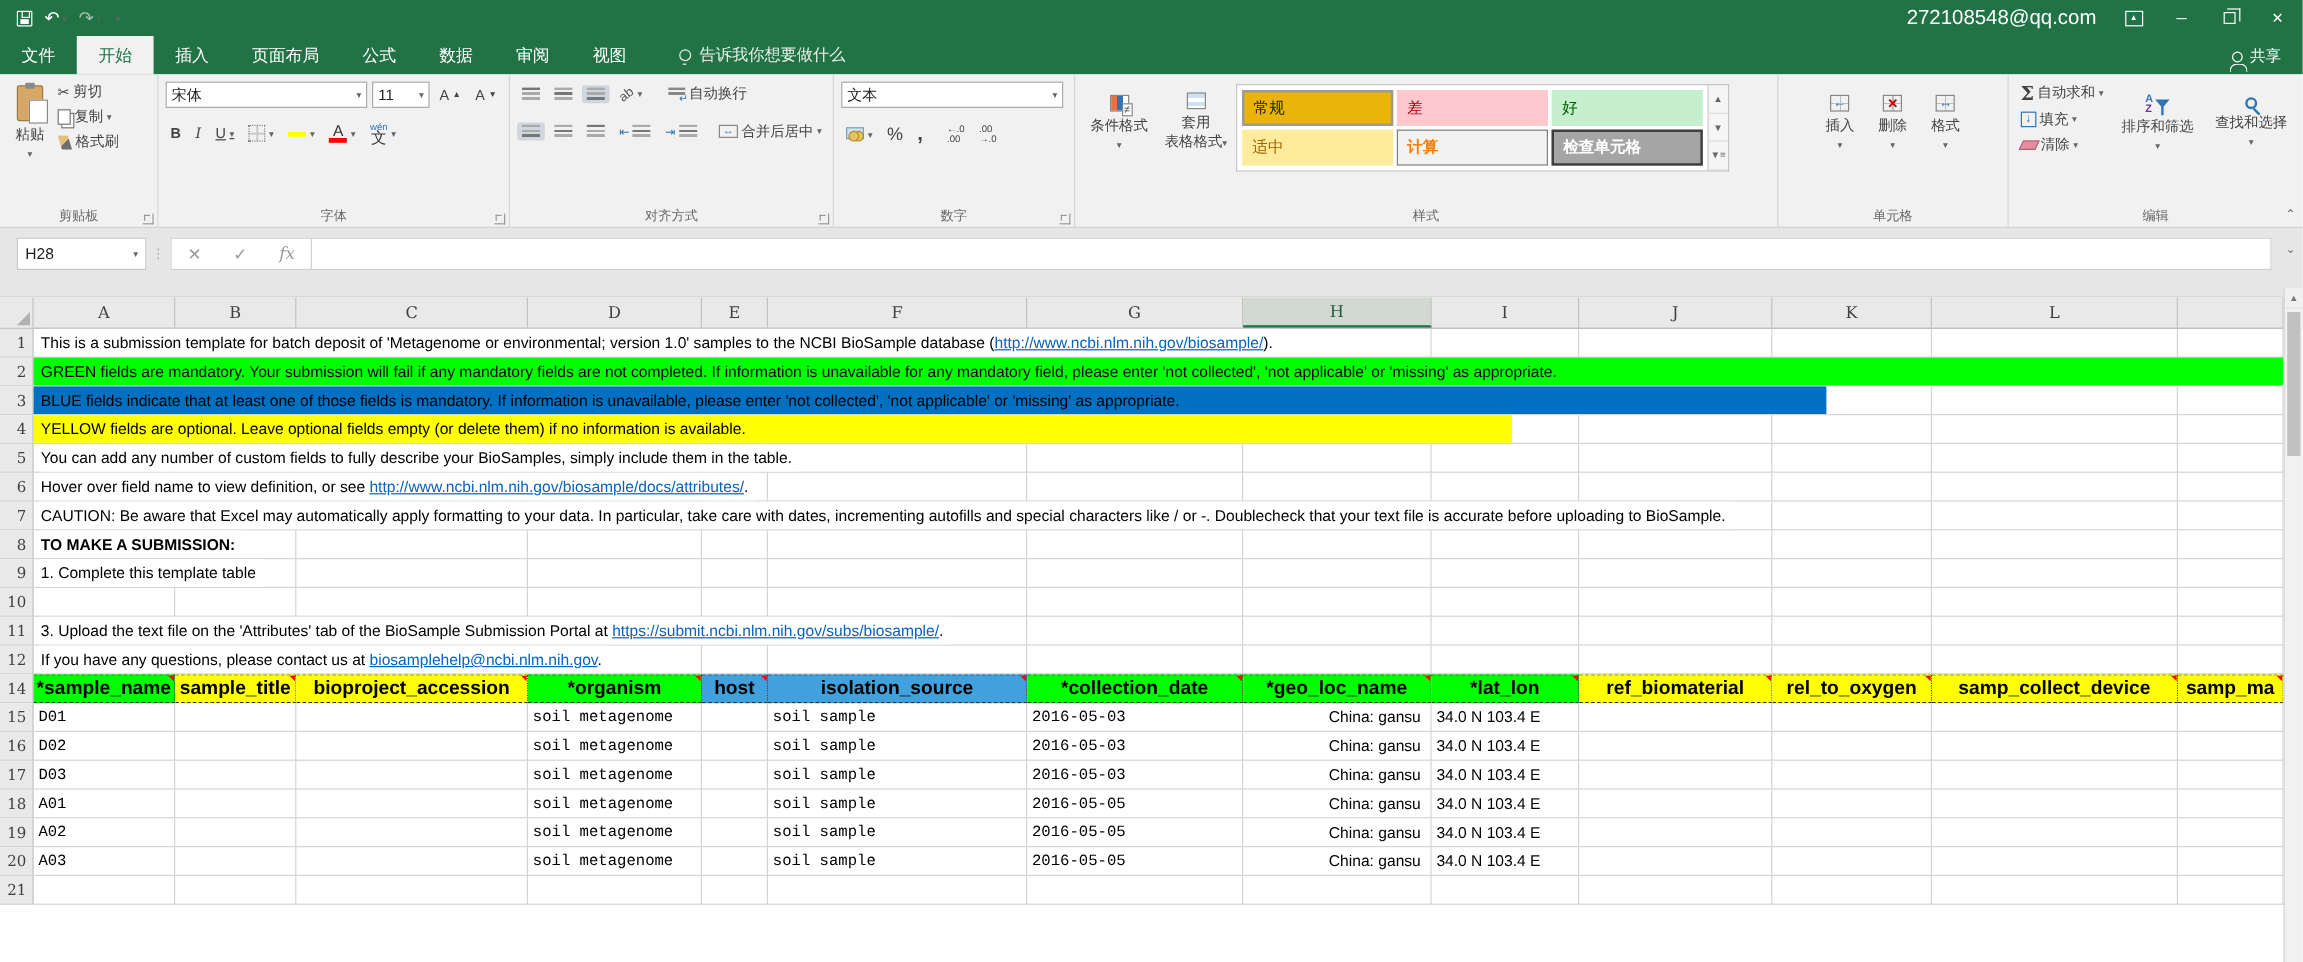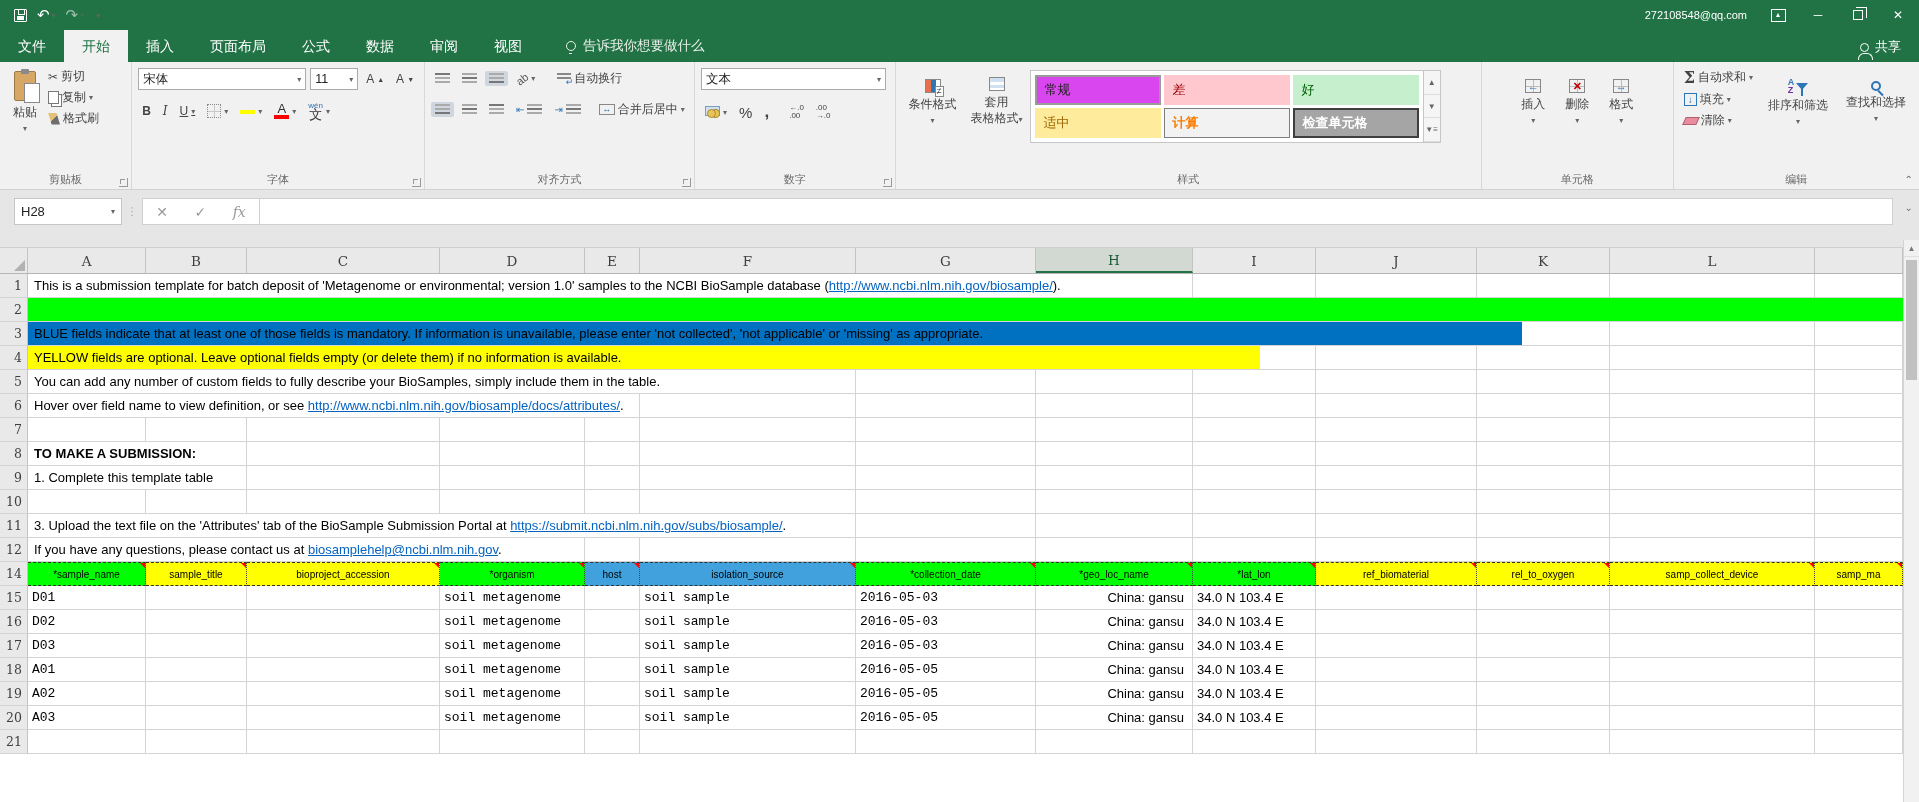--- a/index.html
+++ b/index.html
@@ -7,21 +7,21 @@
   #app{position:relative;width:1919px;height:802px;background:#fff}
 
   
   .titlebar{position:relative;height:30px;background:#217346;color:#fff;display:flex;align-items:center}
   .qat{display:flex;align-items:center;gap:10px;padding-left:14px}
   .qat .qbtn{display:flex;align-items:center;color:#fff;font-size:15px}
   .qat .dim{opacity:.55}
   .qat .dd{font-size:8px;margin-left:2px;opacity:.8}
   .title-center{position:absolute;left:0;right:0;text-align:center;font-size:13px;color:#fff;pointer-events:none}
   .tb-right{margin-left:auto;display:flex;align-items:center;gap:22px;padding-right:12px;z-index:2}
-  .account{font-size:11px}
+  .account{font-size:17px}
   .winbtn{width:18px;height:16px;display:flex;align-items:center;justify-content:center;font-size:12px;color:#fff}
   .ribopt{width:15px;height:13px;border:1px solid #fff;display:flex;align-items:flex-start;justify-content:center;font-size:8px;line-height:9px}
   .restore{width:10px;height:10px;border:1px solid #fff;position:relative}
   .restore:before{content:"";position:absolute;left:2px;top:-4px;width:10px;height:10px;border:1px solid #fff;border-bottom:none;border-left:none}
   .floppy{width:13px;height:13px;border:1.5px solid #fff;border-radius:1px;position:relative}
   .floppy:before{content:"";position:absolute;top:0;left:3px;width:5px;height:4px;background:#217346;border:1.5px solid #fff;border-top:none}
   .floppy:after{content:"";position:absolute;bottom:1px;left:2px;width:7px;height:4px;background:#fff}
 
   
   .tabbar{height:32px;background:#217346;display:flex;align-items:flex-end;position:relative}
@@ -81,21 +81,21 @@
   .i-coins:before{content:"";position:absolute;left:0;top:0;width:13px;height:8px;background:#cfe0f0;border:1px solid #7f9db9}
   .i-coins:after{content:"";position:absolute;left:2px;bottom:0;width:7px;height:7px;background:#e8c35a;border:1px solid #a98a30;border-radius:50%;box-shadow:4px 0 0 -1px #e8c35a,4px 0 0 0 #a98a30}
   .i-wrap{width:14px;height:11px;background:linear-gradient(#888 0 2px,#0000 2px 4px,#888 4px 6px,#0000 0);position:relative}
   .i-wrap:after{content:"↵";position:absolute;right:-2px;bottom:-3px;font-size:9px;color:#2e75b6}
   .i-merge{width:16px;height:11px;border:1px solid #888;text-align:center;font-size:9px;line-height:9px;color:#2e75b6}
   .i-ab{font-size:11px;color:#555;transform:rotate(-38deg);display:inline-block}
   .decnum{display:flex;flex-direction:column;font-size:8px;line-height:8px;color:#444}
   
   .gallery{display:grid;grid-template-columns:repeat(3,126px);grid-auto-rows:30px;gap:3px;background:#fff;border:1px solid #c6c6c6;padding:4px;margin-top:4px}
   .gcell{display:flex;align-items:center;padding:0 8px;font-size:13px;border:1px solid #0000}
-  .g-normal{background:#d946ef;border:2px solid #9a9a9a;color:#222}
+  .g-normal{background:#eab308;border:2px solid #9a9a9a;color:#222}
   .g-bad{background:#ffc7ce;color:#9c0006}
   .g-good{background:#c6efce;color:#006100}
   .g-neutral{background:#ffeb9c;color:#9c6500}
   .g-calc{background:#f2f2f2;color:#fa7d00;border:1px solid #7f7f7f;font-weight:bold}
   .g-check{background:#a5a5a5;color:#fff;border:2px solid #3f3f3f;font-weight:bold}
   .gal-scroll{display:flex;flex-direction:column;border:1px solid #c6c6c6;border-left:none;margin-top:4px;background:#f5f5f5}
   .gal-scroll span{flex:1;width:16px;display:flex;align-items:center;justify-content:center;font-size:8px;color:#666;border-bottom:1px solid #ddd}
   .collapse-rib{position:absolute;right:6px;bottom:4px;font-size:10px;color:#666}
 
   
@@ -119,21 +119,21 @@
   .rownum{width:28px;background:#e9e9e9;border-right:1px solid #c3c3c3;border-bottom:1px solid #d4d4d4;text-align:right;padding-right:5px;font-size:12.5px;line-height:24px;color:#3f3f3f;font-family:"DejaVu Serif",serif}
   .rcontent{position:relative;display:flex;flex:1}
   .cell{border-right:1px solid #d4d4d4;border-bottom:1px solid #d4d4d4;height:24px;font-family:"Liberation Mono",monospace;font-size:13px;line-height:23px;padding:0 4px;white-space:nowrap;overflow:visible}
   .cell.sans{font-family:"Liberation Sans",sans-serif}
   .cell.right{text-align:right;padding-right:8px}
   .banner{position:absolute;left:0;top:0;height:23px;z-index:1}
   .itext{position:absolute;left:6px;top:0;height:23px;line-height:23px;font-size:13px;white-space:nowrap;z-index:2;color:#000}
   .itext.onwhite{background:#fff;padding-right:6px}
   .itext.bold{font-weight:bold}
   .itext a{color:#0563c1;text-decoration:underline}
-  .hcell{position:relative;height:24px;border-right:1px dotted #444;border-top:1px dashed #333;border-bottom:1px dashed #333;display:flex;align-items:center;justify-content:center;font-weight:normal;font-size:10px;white-space:nowrap;overflow:hidden}
+  .hcell{position:relative;height:24px;border-right:1px dotted #444;border-top:1px dashed #333;border-bottom:1px dashed #333;display:flex;align-items:center;justify-content:center;font-weight:bold;font-size:16px;white-space:nowrap;overflow:hidden}
   .hcell .tri{position:absolute;right:0;top:0;border-left:5px solid #0000;border-top:5px solid #f00}
   .hc-green{background:#00ff00}.hc-yellow{background:#ffff00}.hc-blue{background:#41a1dc}
 
   
   .vscroll{position:absolute;top:240px;bottom:0;right:0;width:16px;background:#f1f1f1;border-left:1px solid #d4d4d4;z-index:5}
   .vs-up{height:17px;display:flex;align-items:center;justify-content:center;font-size:8px;color:#777;border-bottom:1px solid #e0e0e0}
   .vs-thumb{position:absolute;top:20px;left:2px;width:11px;height:120px;background:#c1c1c1}
 </style>
 </head>
 <body>
@@ -502,20 +502,21 @@
             <div class="cell" style="width: 55px;"></div>
             <div class="cell" style="width: 216px;"></div>
             <div class="cell" style="width: 180px;"></div>
             <div class="cell" style="width: 157px;"></div>
             <div class="cell" style="width: 123px;"></div>
             <div class="cell" style="width: 161px;"></div>
             <div class="cell" style="width: 133px;"></div>
             <div class="cell" style="width: 205px;"></div>
             <div class="cell" style="width: 88px;"></div>
             <div class="banner" style="width: 1875px; background: rgb(0, 255, 0);"></div>
+            <div class="itext">GREEN fields are mandatory. Your submission will fail if any mandatory fields are not completed. If information is unavailable for any mandatory field, please enter 'not collected',  'not applicable' or 'missing' as appropriate.</div>
           </div>
         </div>
         <div class="row">
           <div class="rownum">3</div>
           <div class="rcontent">
             <div class="cell" style="width: 118px;"></div>
             <div class="cell" style="width: 101px;"></div>
             <div class="cell" style="width: 193px;"></div>
             <div class="cell" style="width: 145px;"></div>
             <div class="cell" style="width: 55px;"></div>
@@ -598,20 +599,21 @@
             <div class="cell" style="width: 145px;"></div>
             <div class="cell" style="width: 55px;"></div>
             <div class="cell" style="width: 216px;"></div>
             <div class="cell" style="width: 180px;"></div>
             <div class="cell" style="width: 157px;"></div>
             <div class="cell" style="width: 123px;"></div>
             <div class="cell" style="width: 161px;"></div>
             <div class="cell" style="width: 133px;"></div>
             <div class="cell" style="width: 205px;"></div>
             <div class="cell" style="width: 88px;"></div>
+            <div class="itext onwhite">CAUTION: Be aware that Excel may automatically apply formatting to your data. In particular, take care with dates, incrementing autofills and special characters like / or -. Doublecheck that your text file is accurate before uploading to BioSample.</div>
           </div>
         </div>
         <div class="row">
           <div class="rownum">8</div>
           <div class="rcontent">
             <div class="cell" style="width: 118px;"></div>
             <div class="cell" style="width: 101px;"></div>
             <div class="cell" style="width: 193px;"></div>
             <div class="cell" style="width: 145px;"></div>
             <div class="cell" style="width: 55px;"></div>

